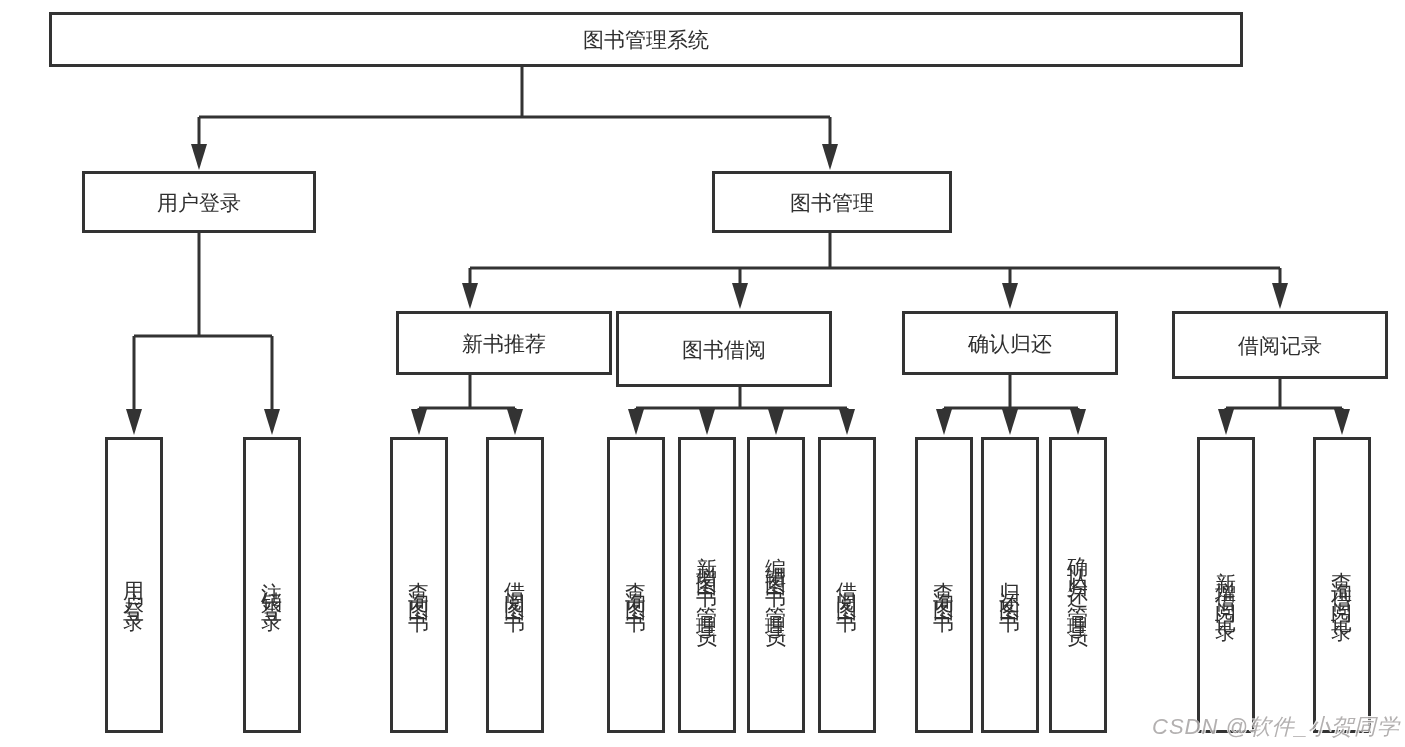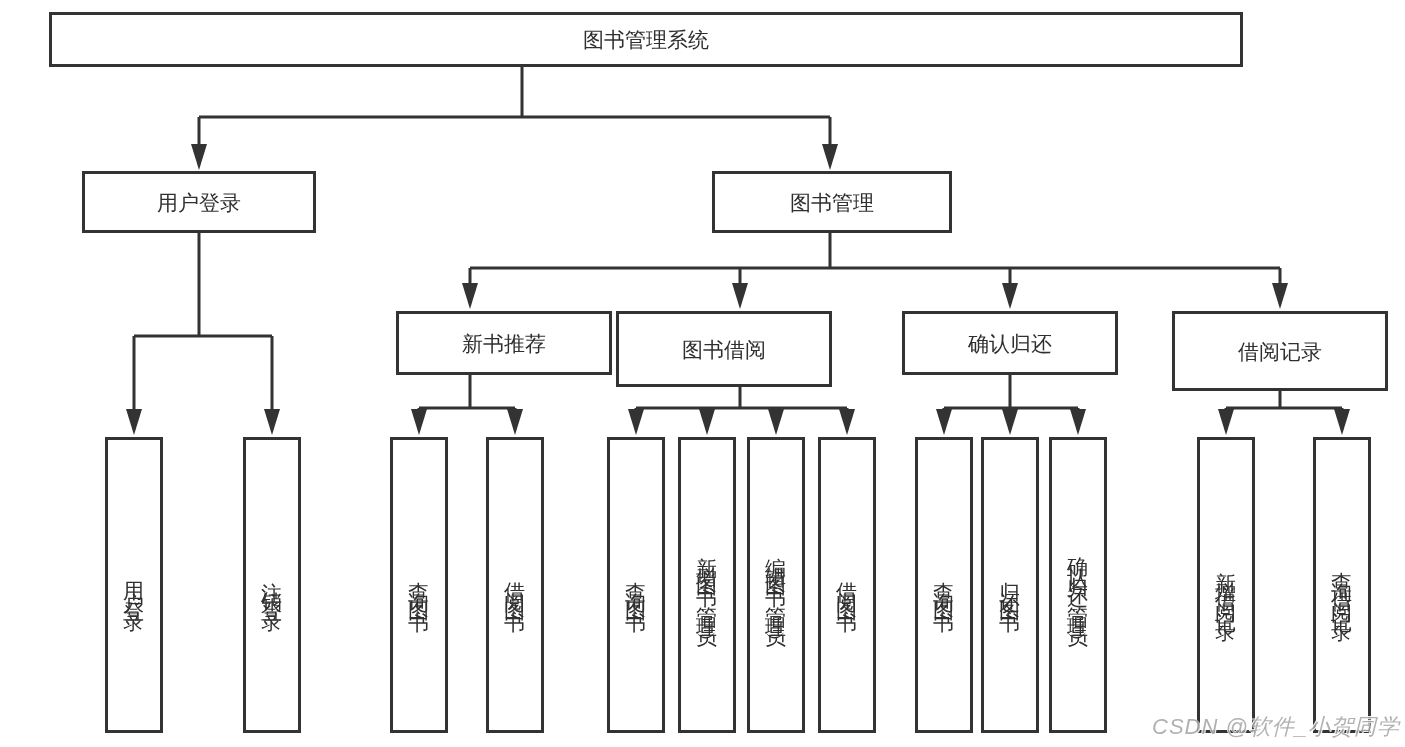--- a/index.html
+++ b/index.html
@@ -100,21 +100,21 @@
   </svg>
 
   <div class="box" style="left:13px; top:12px; width:1194px; height:55px;margin-left:36px;">图书管理系统</div>
 
   <div class="box" style="left:82px; top:171px; width:234px; height:62px;">用户登录</div>
   <div class="box" style="left:712px; top:171px; width:240px; height:62px;">图书管理</div>
 
   <div class="box" style="left:362px; top:311px; width:216px; height:64px;margin-left:34px;">新书推荐</div>
   <div class="box" style="left:616px; top:311px; width:216px; height:76px;">图书借阅</div>
   <div class="box" style="left:902px; top:311px; width:216px; height:64px;">确认归还</div>
-  <div class="box" style="left:1172px; top:311px; width:216px; height:80px;">借阅记录</div>
+  <div class="box" style="left:1172px; top:311px; width:216px; height:68px;">借阅记录</div>
 
   <div class="box vbox" style="left:105px; top:437px; width:58px; height:296px;">用户登录</div>
   <div class="box vbox" style="left:243px; top:437px; width:58px; height:296px;">注销登录</div>
 
   <div class="box vbox" style="left:390px; top:437px; width:58px; height:296px;">查询图书</div>
   <div class="box vbox" style="left:486px; top:437px; width:58px; height:296px;">借阅图书</div>
 
   <div class="box vbox" style="left:607px; top:437px; width:58px; height:296px;">查询图书</div>
   <div class="box vbox" style="left:678px; top:437px; width:58px; height:296px;">新增图书（管理员）</div>
   <div class="box vbox" style="left:747px; top:437px; width:58px; height:296px;">编辑图书（管理员）</div>

